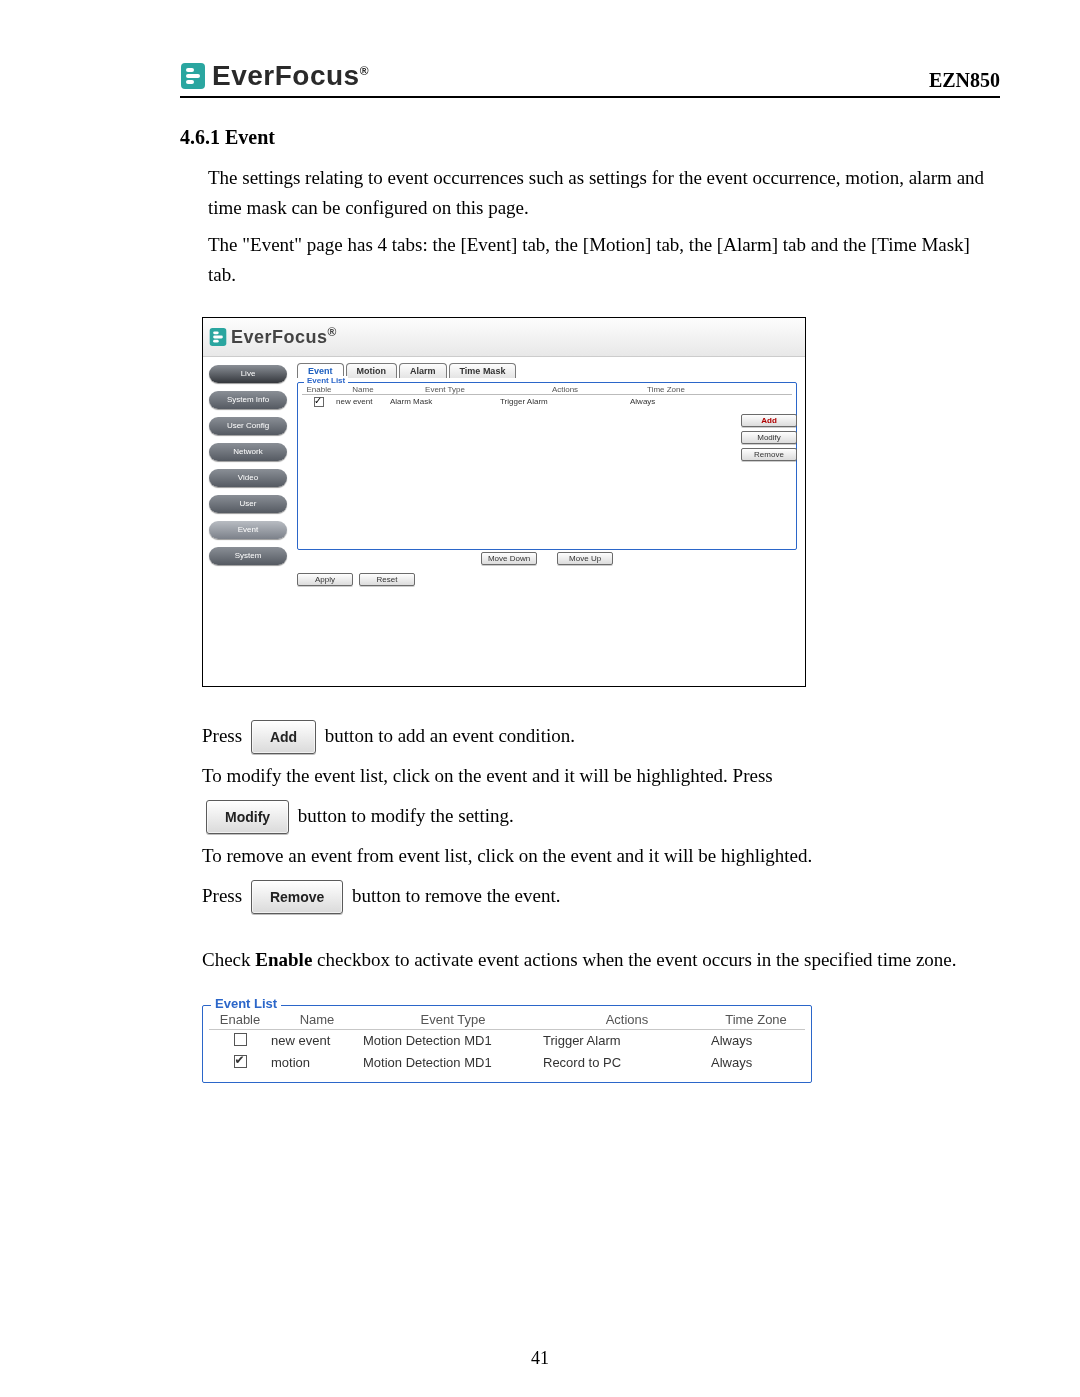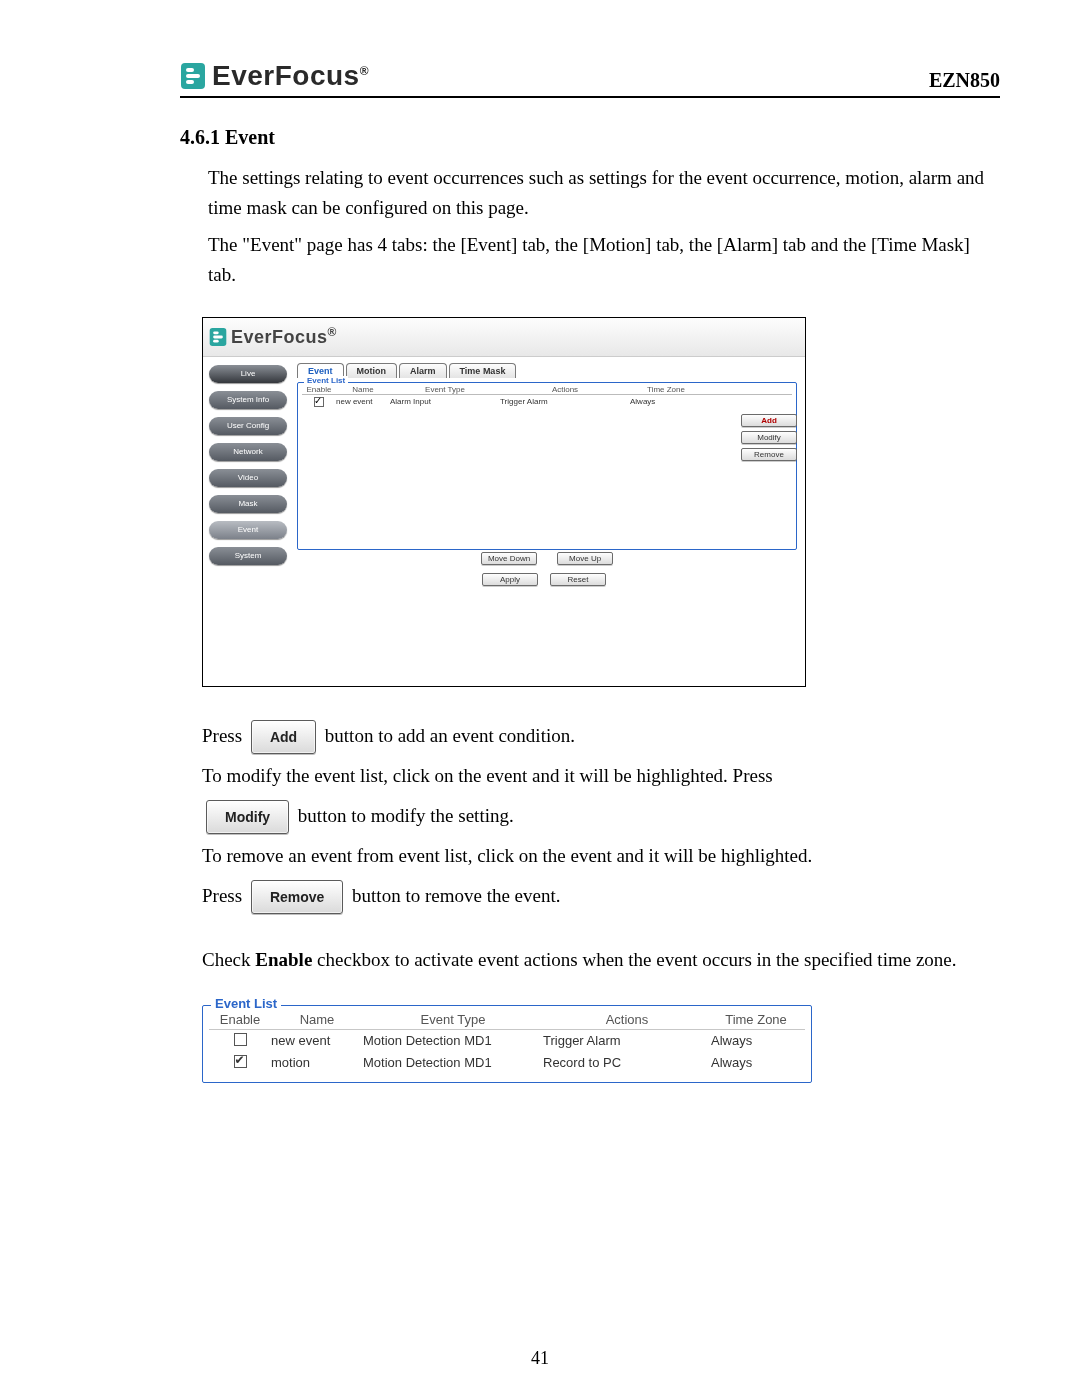--- a/index.html
+++ b/index.html
@@ -169,21 +169,21 @@
     background: linear-gradient(#fefefe, #dcdcdc);
     text-align: center;
     box-shadow: 0 1px 0 rgba(0,0,0,0.2);
   }
   .winbtn.red { color: #b00000; font-weight: 700; }
   .movebtns {
     display: flex; gap: 20px; justify-content: center;
     margin-top: 2px;
   }
   .footerbtns {
-    display: flex; gap: 12px; justify-content: center;
+    display: flex; gap: 6px; justify-content: flex-start;
     margin-top: 8px; padding-right: 6px;
   }
 
   
   .inline-para {
     font-size: 19px;
     line-height: 2.0;
     margin: 0 0 2px 22px;
   }
   .btn-img {
@@ -277,21 +277,21 @@
         <span>EverFocus</span><span class="brand-reg">®</span>
       </span>
     </div>
     <div class="shot1-body">
       <div class="sidenav">
         <span class="side-btn live">Live</span>
         <span class="side-btn">System Info</span>
         <span class="side-btn">User Config</span>
         <span class="side-btn">Network</span>
         <span class="side-btn">Video</span>
-        <span class="side-btn">Mask</span>
+        <span class="side-btn">User</span>
         <span class="side-btn sel">Event</span>
         <span class="side-btn">System</span>
       </div>
       <div class="content">
         <div class="tabs">
           <span class="tab active">Event</span>
           <span class="tab">Motion</span>
           <span class="tab">Alarm</span>
           <span class="tab">Time Mask</span>
         </div>
@@ -301,21 +301,21 @@
           <div class="evthdr">
             <span>Enable</span>
             <span>Name</span>
             <span>Event Type</span>
             <span>Actions</span>
             <span>Time Zone</span>
           </div>
           <div class="evtrow">
             <span class="c1"><span class="mini-chk checked"></span></span>
             <span>new event</span>
-            <span>Alarm Input</span>
+            <span>Alarm Mask</span>
             <span>Trigger Alarm</span>
             <span>Always</span>
           </div>
         </div>
 
         <div class="sidebtns">
           <span class="winbtn red">Add</span>
           <span class="winbtn">Modify</span>
           <span class="winbtn">Remove</span>
         </div>

